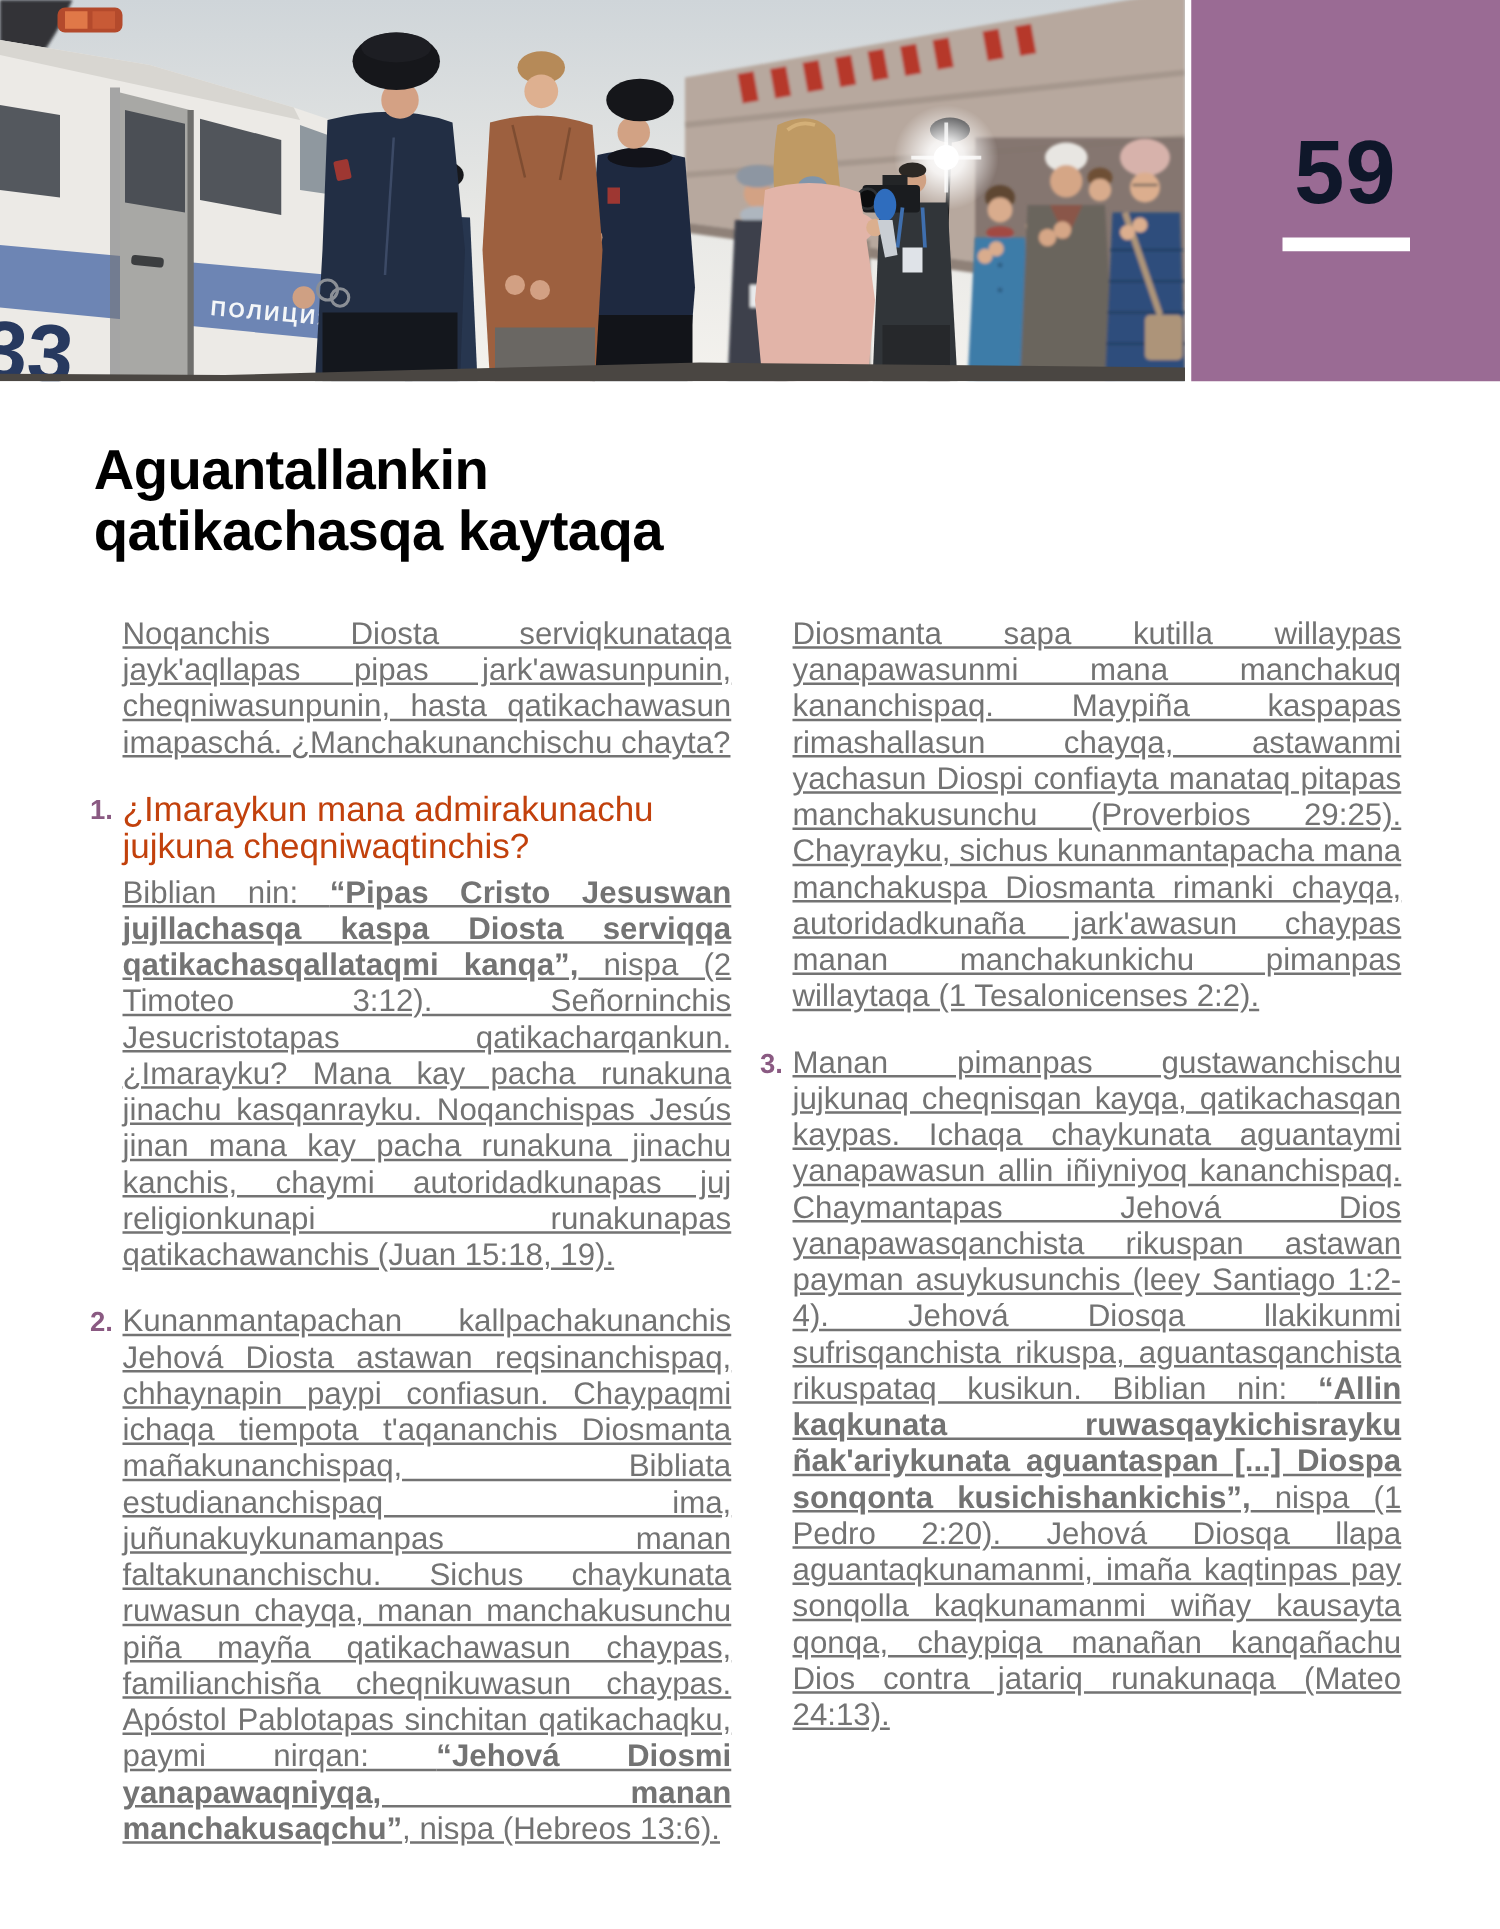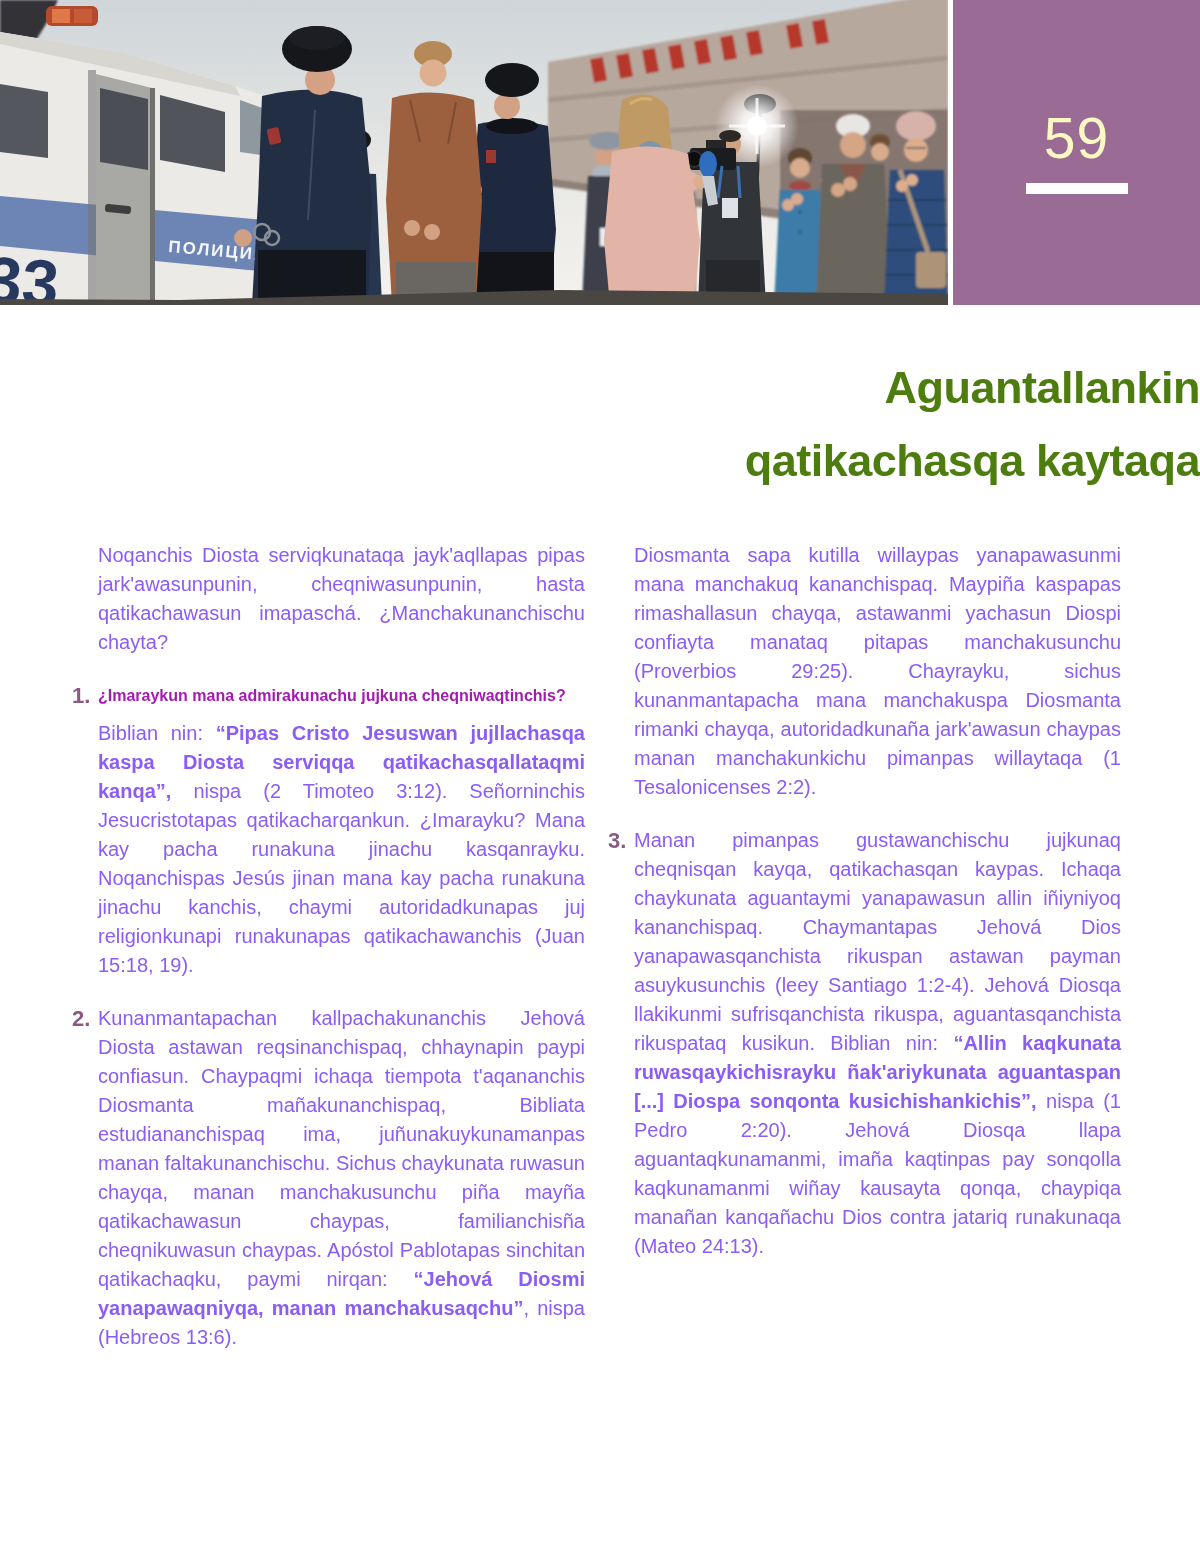--- a/index.html
+++ b/index.html
@@ -9,41 +9,41 @@
     overflow:hidden;position:relative;
   }
   
   .hero{position:relative;width:1200px;height:305px;}
   .hero-photo{position:absolute;left:0;top:0;display:block;}
   .page-badge{
     position:absolute;left:953px;top:0;width:247px;height:305px;
     background:#9a6b94;display:flex;flex-direction:column;
     align-items:center;justify-content:center;
   }
-  .badge-number{color:#fef9c3;font-size:57px;font-weight:normal;line-height:0.95;letter-spacing:1px;}
+  .badge-number{color:#0f172a;font-size:72px;font-weight:bold;line-height:0.95;letter-spacing:1px;}
   .badge-bar{width:102px;height:11px;background:#ffffff;margin-top:17px;}
   
   .article-title{
-    margin:46px 0 0 75px;font-size:45px;line-height:73px;font-weight:bold;
-    letter-spacing:-0.5px;color:#4d7c0f;white-space:pre-line;text-align:right;
+    margin:46px 0 0 75px;font-size:45px;line-height:49px;font-weight:bold;
+    letter-spacing:-0.5px;color:#000000;white-space:pre-line;
   }
   .columns{display:flex;margin:44px 0 0 72px;gap:23px;}
   .col{width:513px;flex:0 0 auto;}
   .para{
-    margin:0 0 0 26px;font-size:20px;line-height:29px;
-    text-align:justify;color:#8b5cf6;
+    margin:0 0 0 26px;font-size:25px;line-height:29px;
+    text-align:justify;color:#737373;text-decoration:underline;
   }
   .question{position:relative;margin-top:24px;}
   .q-num{
     position:absolute;left:0;top:0;font-weight:bold;font-size:22px;
     line-height:29px;color:#8a5a82;
   }
   .q-heading{
-    margin:0 0 0 26px;font-weight:bold;font-size:16px;line-height:29px;
-    color:#a21caf;
+    margin:0 0 0 26px;font-weight:normal;font-size:28px;line-height:29px;
+    color:#c2410c;
   }
   .q-body{margin-top:9px;}
   .para .b{font-weight:bold;}
 </style>
 </head>
 <body>
 
 <div class="hero">
   <svg class="hero-photo" width="948" height="305" viewBox="0 0 948 305">
     <defs>

